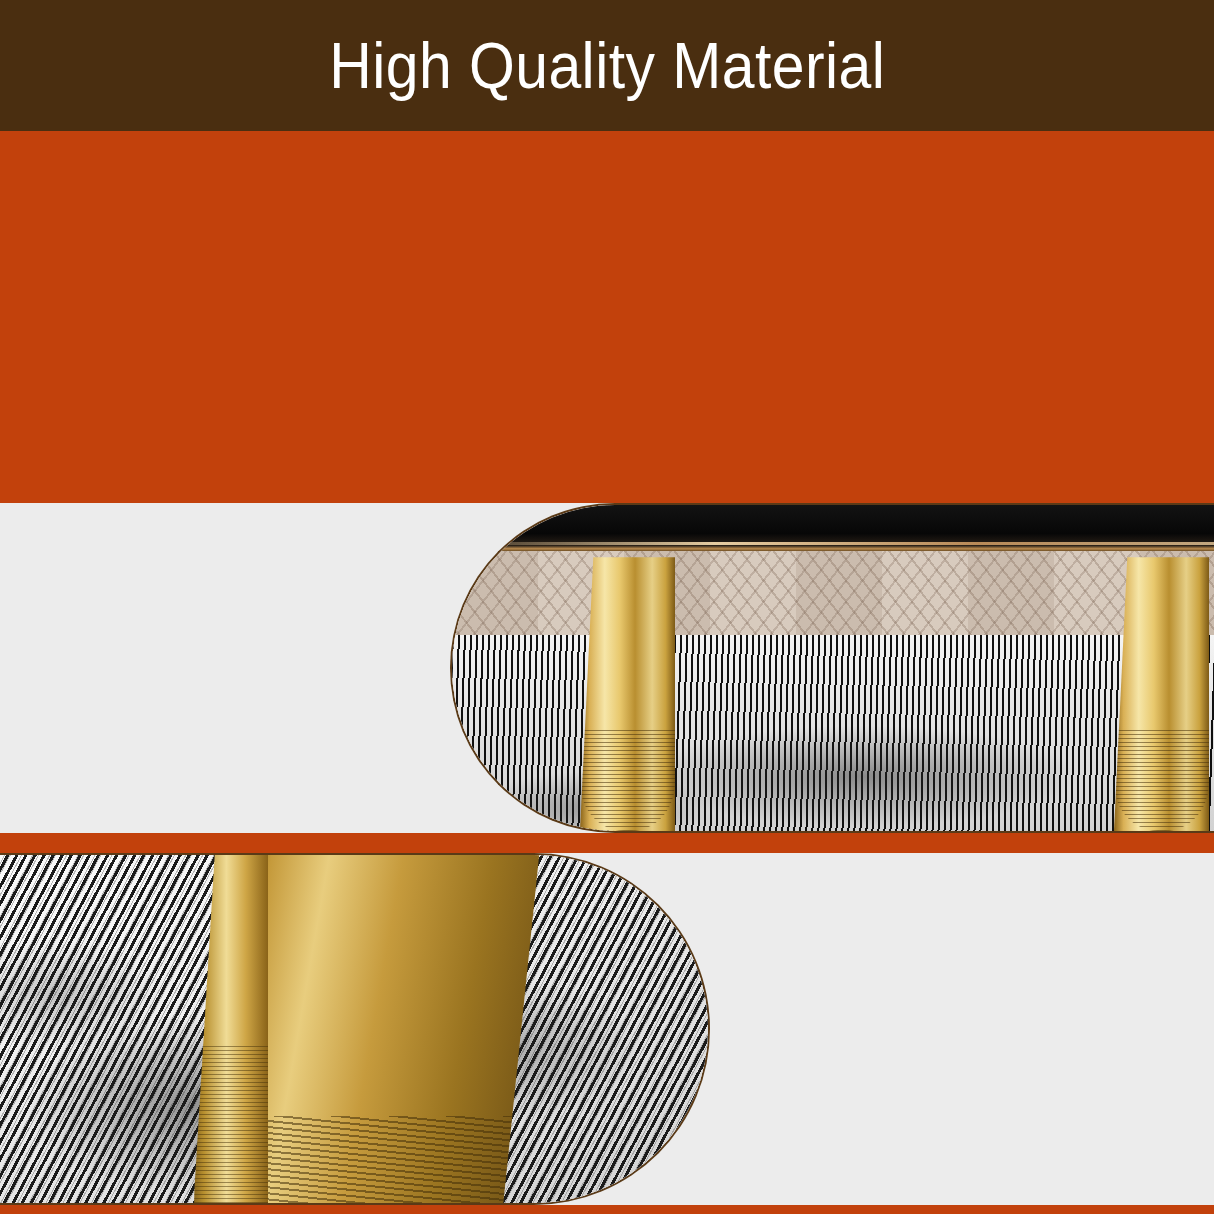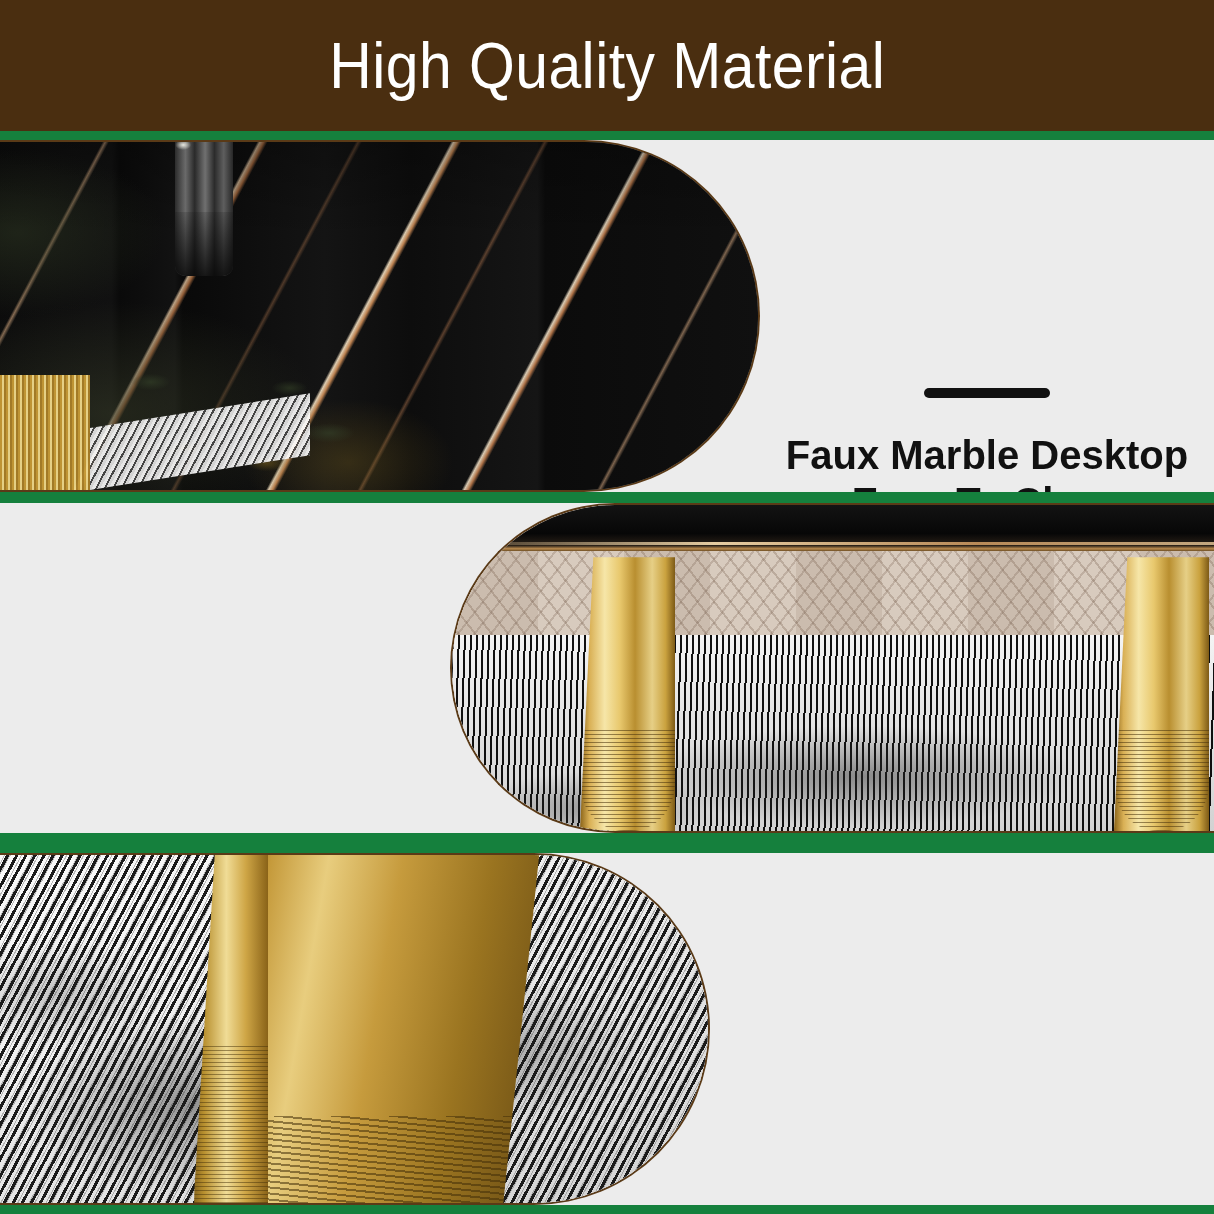--- a/index.html
+++ b/index.html
@@ -2,21 +2,21 @@
 <html><head>
 <meta charset="utf-8">
 <style>
   * { margin:0; padding:0; box-sizing:border-box; }
   html,body { width:1214px; height:1214px; }
   body {
     background:#ffffff;
     font-family:"Liberation Sans", sans-serif;
     overflow:hidden;
   }
-  .page { position:relative; width:1214px; height:1214px; background:#15803d; }
+  .page { position:relative; width:1214px; height:1214px; background:#c2410c; }
 
   
   .header {
     position:absolute; left:0; top:0; width:1214px; height:131px;
     background:#4a2e10;
     display:flex; align-items:center; justify-content:center;
   }
   .header-title {
     color:#ffffff;
     font-size:64px;
@@ -206,34 +206,20 @@
 </style>
 </head>
 <body>
 
 <div class="page">
 
   <div class="header">
     <div class="header-title">High Quality Material</div>
   </div>
 
-  <div class="panel" id="panel-1">
-    <div class="photo" id="photo-1">
-      <div class="marble"></div>
-      <div class="leaves"></div>
-      <div class="vase"></div>
-      <div class="leg-glimpse"></div>
-      <div class="rug-glimpse"></div>
-    </div>
-    <div class="textblock" id="text-1">
-      <div class="rule"></div>
-      <div class="caption">Faux Marble Desktop</div>
-      <div class="caption">Easy To Clean</div>
-    </div>
-  </div>
 
   <div class="panel" id="panel-2">
     <div class="photo" id="photo-2">
       <div class="scene2">
         <div class="floor2"></div>
         <div class="rug2"></div>
         <div class="tabletop2"></div>
         <div class="leg" id="leg-2a"></div>
         <div class="leg" id="leg-2b"></div>
       </div>

